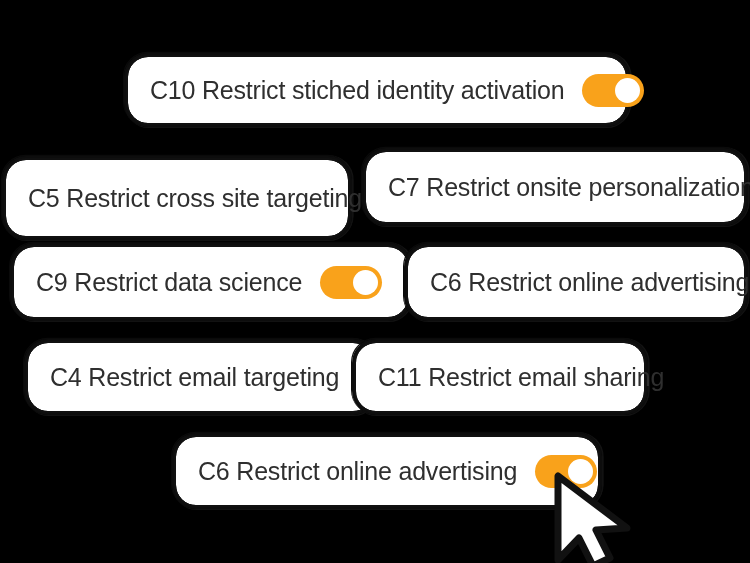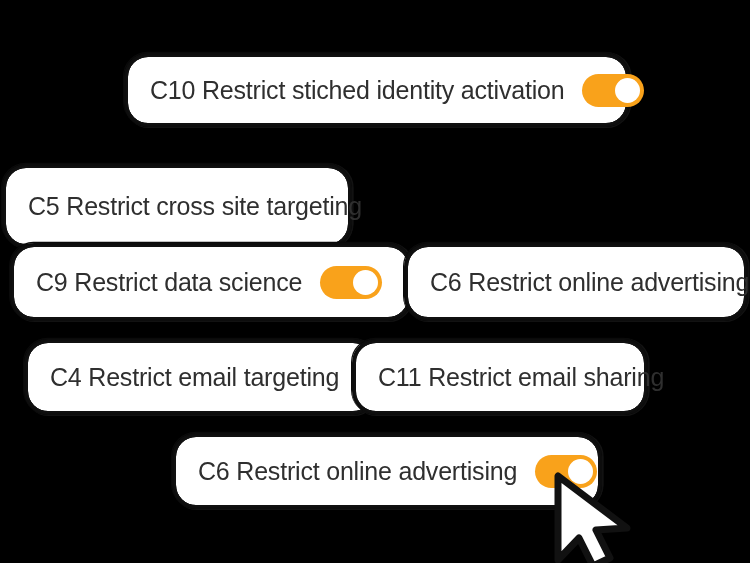--- a/index.html
+++ b/index.html
@@ -103,24 +103,27 @@
 
 <div id="stage">
 
   <div class="card" style="left:128px; top:57px; width:498px; height:66px;">
     <span class="card-label">C10 Restrict stiched identity activation</span>
     <span class="toggle">
       <span class="knob"></span>
     </span>
   </div>
 
-  <div class="card" style="left:6px; top:168px; width:342px; height:76px;">
+  <div class="card" style="left:6px; top:160px; width:342px; height:76px;">
     <span class="card-label">C5 Restrict cross site targeting</span>
   </div>
 
+  <div class="card" style="left:366px; top:152px; width:378px; height:70px;">
+    <span class="card-label">C7 Restrict onsite personalization</span>
+  </div>
 
   <div class="card" style="left:14px; top:247px; width:394px; height:70px;">
     <span class="card-label">C9 Restrict data science</span>
     <span class="toggle">
       <span class="knob"></span>
     </span>
   </div>
 
   <div class="card" style="left:408px; top:247px; width:336px; height:70px;">
     <span class="card-label">C6 Restrict online advertising</span>

